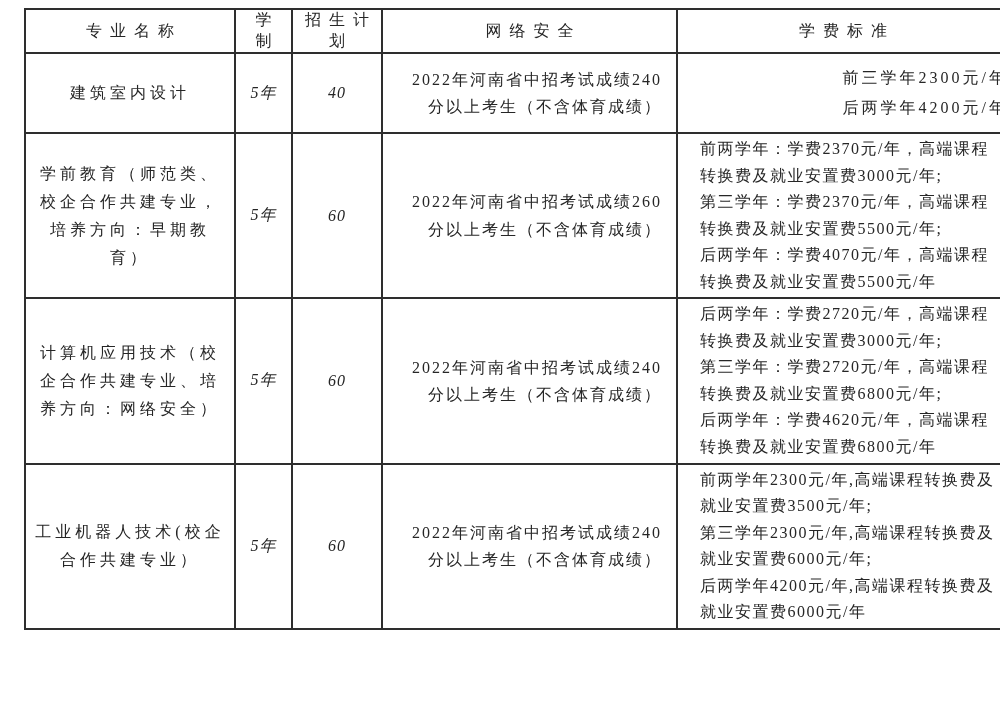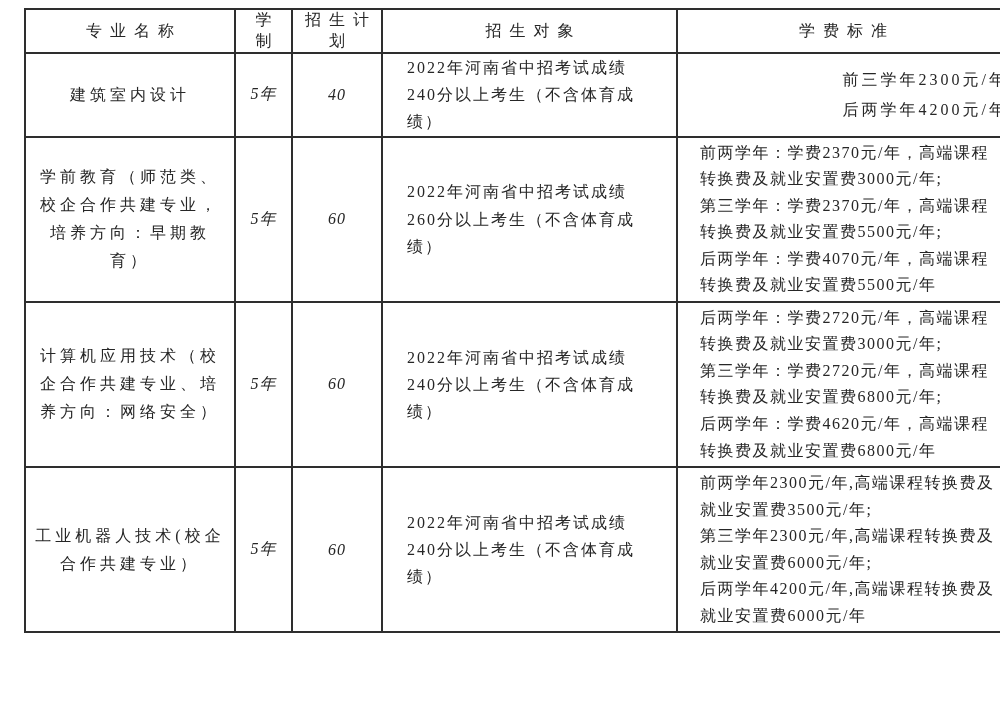--- a/index.html
+++ b/index.html
@@ -51,23 +51,23 @@
     letter-spacing: 4px;
     padding: 0 6px;
     line-height: 1.75;
   }
   td.duration, td.plan {
     text-align: center;
     letter-spacing: 1px;
     font-style: italic;
   }
   td.target {
-    text-align: left;
+    text-align: right;
     letter-spacing: 2px;
-    padding: 0 24px;
+    padding: 0 14px;
     line-height: 1.7;
   }
   td.fee-center {
     text-align: right;
     letter-spacing: 3px;
     line-height: 1.85;
   }
   td.fee-detail {
     text-align: left;
     letter-spacing: 1.5px;
@@ -86,21 +86,21 @@
         <col class="c2">
         <col class="c3">
         <col class="c4">
         <col class="c5">
     </colgroup>
     <thead>
       <tr>
         <th>专业名称</th>
         <th>学制</th>
         <th>招生计划</th>
-        <th>招生对象</th>
+        <th>网络安全</th>
         <th>学费标准</th>
       </tr>
     </thead>
     <tbody>
       <tr class="r1">
         <td class="major">建筑室内设计</td>
         <td class="duration">5年</td>
         <td class="plan">40</td>
         <td class="target">2022年河南省中招考试成绩240分以上考生（不含体育成绩）</td>
         <td class="fee-center">

